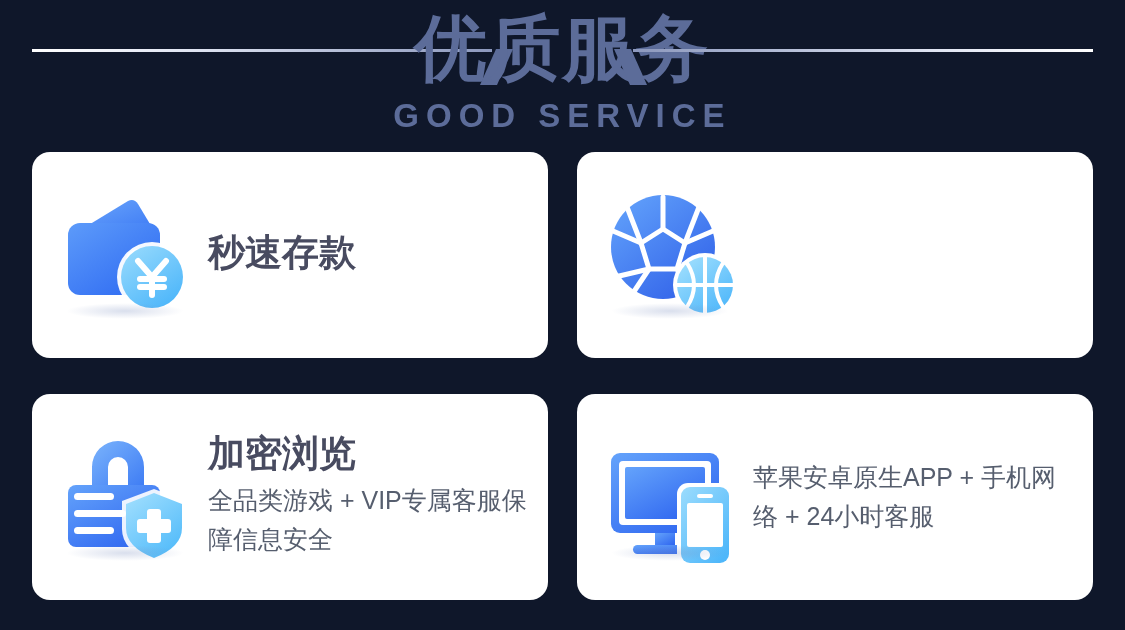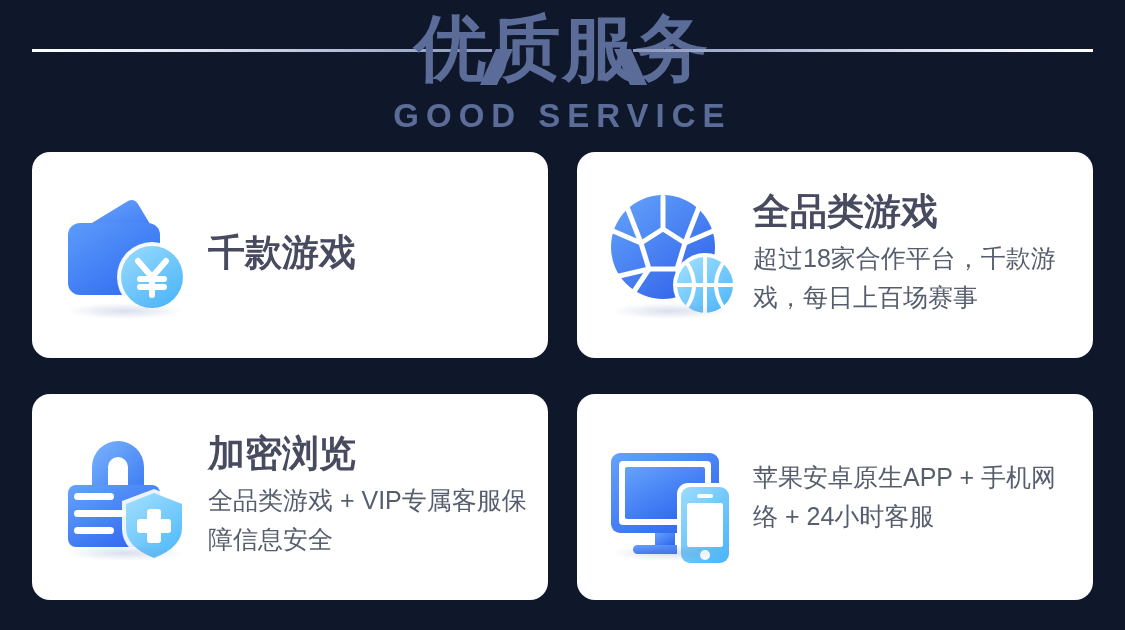--- a/index.html
+++ b/index.html
@@ -204,21 +204,21 @@
           <g stroke="#ffffff" stroke-width="6" stroke-linecap="round" fill="none">
             <path d="M80 76 L94 92"></path>
             <path d="M108 76 L94 92"></path>
             <path d="M94 92 L94 110"></path>
             <path d="M82 94 L106 94"></path>
             <path d="M82 102 L106 102"></path>
           </g>
         </svg>
       </div>
       <div class="card-text">
-        <div class="card-title">千款游戏</div>
+        <div class="card-title">秒速存款</div>
       </div>
     </div>
 
     <div class="card">
       <div class="card-icon">
         <div class="icon-shadow"></div>
         <svg width="140" height="140" viewBox="0 0 140 140">
           <defs>
             <linearGradient id="ballGrad" x1="0.1" y1="0" x2="0.9" y2="1">
               <stop offset="0%" stop-color="#62a2fb"></stop>
@@ -247,24 +247,20 @@
           <circle cx="102" cy="100" r="32" fill="#ffffff"></circle>
           <circle cx="102" cy="100" r="28" fill="url(#bballGrad)"></circle>
           <g fill="none" stroke="#ffffff" stroke-width="4" stroke-linecap="round">
             <path d="M102 72 L102 128"></path>
             <path d="M74 100 L130 100"></path>
             <path d="M84 78 Q98 100 84 122"></path>
             <path d="M120 78 Q106 100 120 122"></path>
           </g>
         </svg>
       </div>
-      <div class="card-text">
-        <div class="card-title">全品类游戏</div>
-        <div class="card-desc two-line">超过18家合作平台，千款游戏，每日上百场赛事</div>
-      </div>
     </div>
 
     <div class="card">
       <div class="card-icon">
         <div class="icon-shadow"></div>
         <svg width="140" height="140" viewBox="0 0 140 140">
           <defs>
             <linearGradient id="lockBody" x1="0" y1="0" x2="0.8" y2="1">
               <stop offset="0%" stop-color="#64a3fb"></stop>
               <stop offset="100%" stop-color="#2f66f0"></stop>

